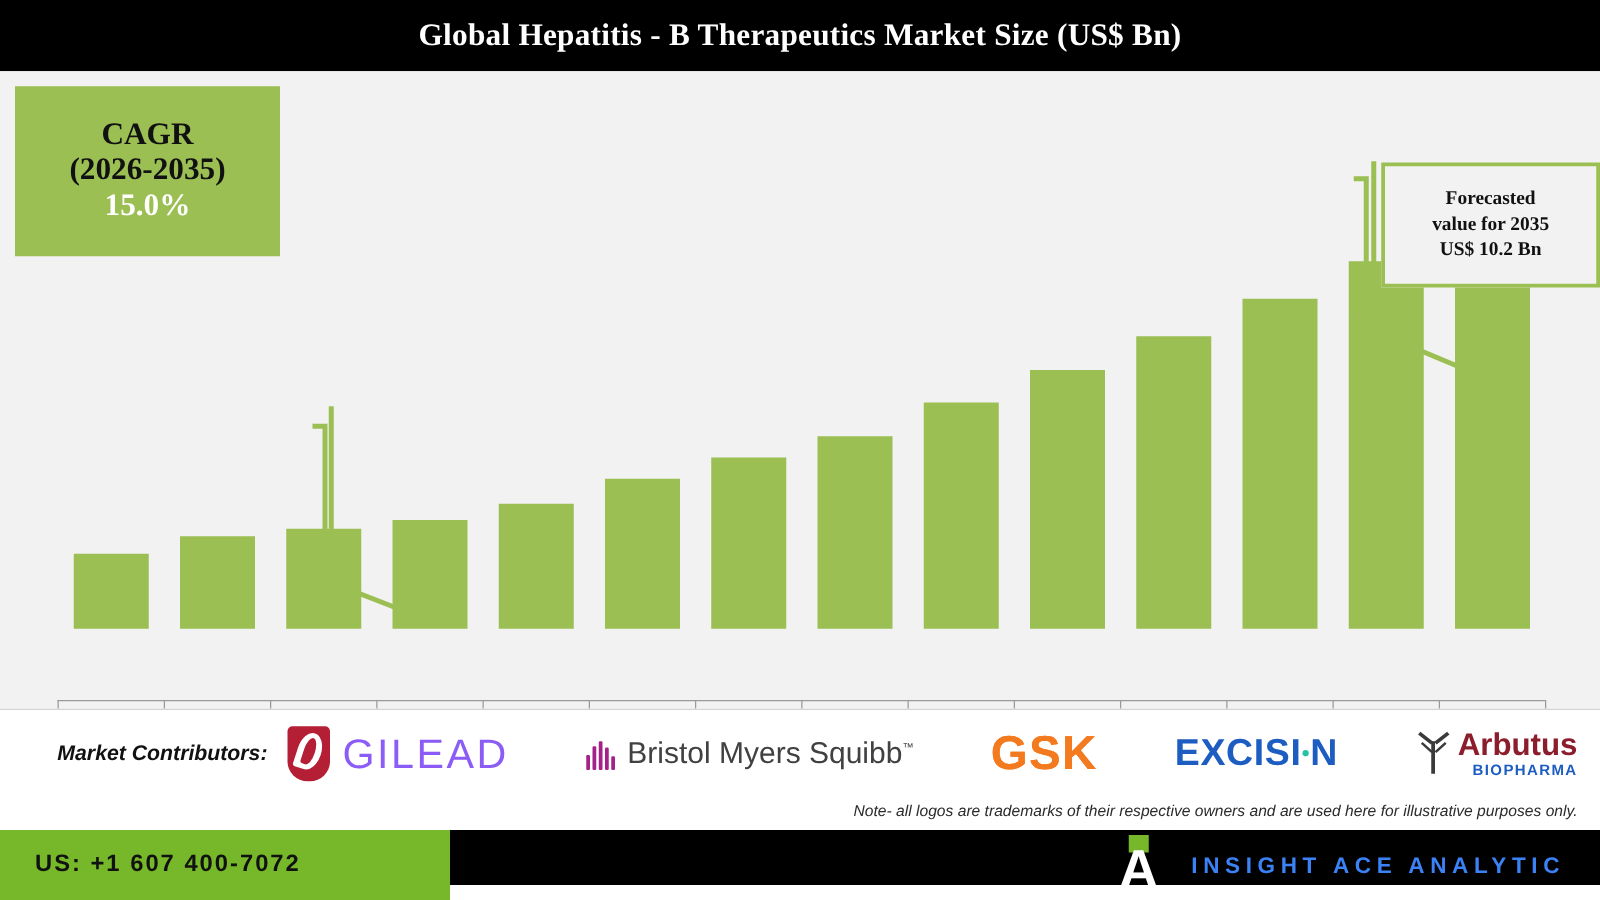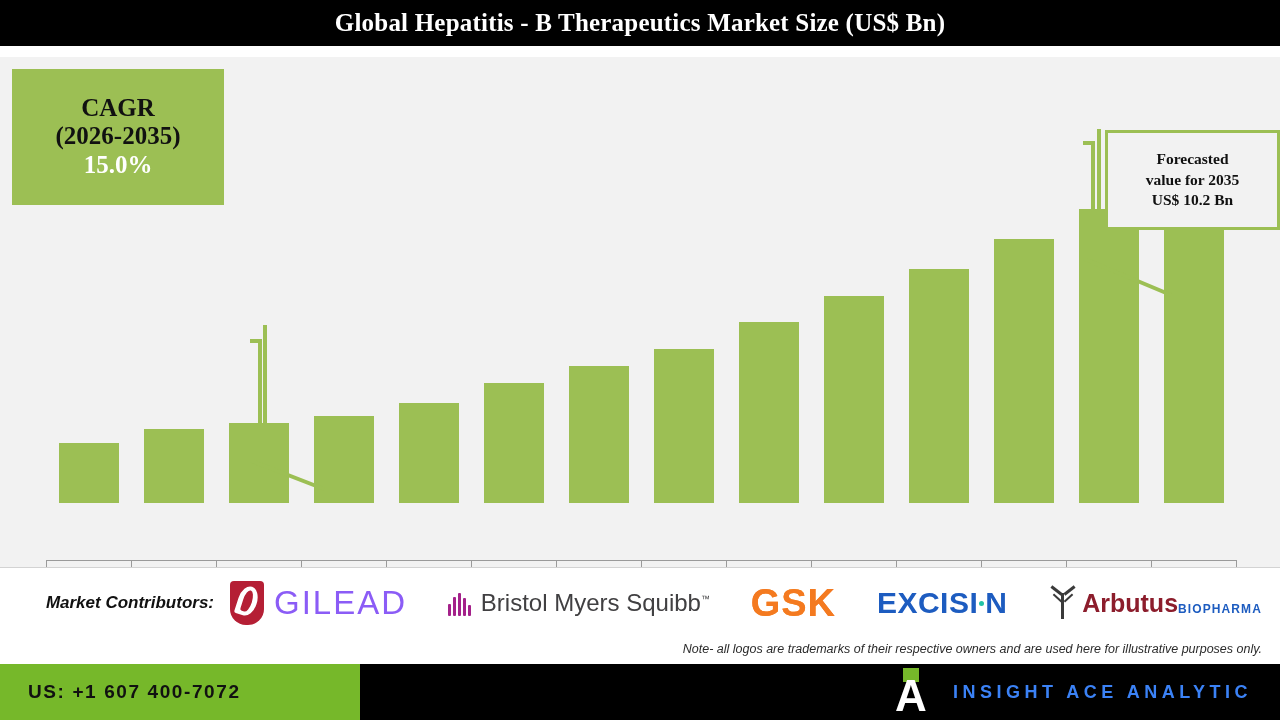--- a/index.html
+++ b/index.html
@@ -5,21 +5,21 @@
   * { margin:0; padding:0; box-sizing:border-box; }
   html,body { width:1280px; height:720px; overflow:hidden; }
   body {
     font-family:"Liberation Sans", sans-serif;
     background:#ffffff;
   }
   .page { position:relative; width:1280px; height:720px; background:#ffffff; }
 
   
   .titlebar {
-    position:absolute; left:0; top:0; width:1280px; height:46px;
+    position:absolute; left:0; top:0; width:1280px; height:57px;
     background:#000000; display:flex; align-items:center; justify-content:center;
   }
   .titlebar .title {
     color:#ffffff; font-size:25px; font-weight:bold;
     font-family:"Liberation Serif", serif; letter-spacing:.2px;
   }
 
   
   .chartpanel {
     position:absolute; left:0; top:57px; width:1280px; height:510px;
@@ -129,31 +129,31 @@
              position:relative; top:-7px; margin:0 1px; }
 
   
   .arb { display:flex; align-items:center; }
   .arb-mark { position:relative; width:30px; height:36px; margin-right:4px; }
   .arb-mark .stem { position:absolute; left:13px; top:8px; width:3px; height:26px; background:#3a3a3a; }
   .arb-mark .v1 { position:absolute; left:2px; top:4px; width:13px; height:3px; background:#3a3a3a; transform:rotate(38deg); }
   .arb-mark .v2 { position:absolute; left:15px; top:4px; width:13px; height:3px; background:#3a3a3a; transform:rotate(-38deg); }
   .arb-mark .v3 { position:absolute; left:4px; top:12px; width:11px; height:2px; background:#3a3a3a; transform:rotate(42deg); }
   .arb-mark .v4 { position:absolute; left:15px; top:12px; width:11px; height:2px; background:#3a3a3a; transform:rotate(-42deg); }
-  .arb-text { display:flex; flex-direction:row; align-items:flex-start; }
+  .arb-text { display:flex; flex-direction:column; align-items:flex-start; }
   .arb-main { font-size:25px; font-weight:bold; color:#8c1d2c; line-height:1; }
   .arb-sub { font-size:12px; font-weight:bold; color:#1d5cc0; letter-spacing:1.1px; align-self:flex-end; }
 
   .note {
     position:absolute; right:18px; top:74px;
     font-size:12.5px; font-style:italic; color:#2b2b2b;
   }
 
   
-  .footer { position:absolute; left:0; top:664px; width:1280px; height:56px; background:#000000;padding-left:20px; }
+  .footer { position:absolute; left:0; top:664px; width:1280px; height:44px; background:#000000;padding-left:20px; }
   .footer-green {
     position:absolute; left:0; top:0; width:360px; height:56px; background:#76b82a;
     display:flex; align-items:center;
   }
   .footer-phone {
     padding-left:28px; font-size:19px; font-weight:bold; color:#111111; letter-spacing:1.6px;
   }
   .footer-brand {
     position:absolute; left:895px; top:0; height:56px; display:flex; align-items:center;
   }

